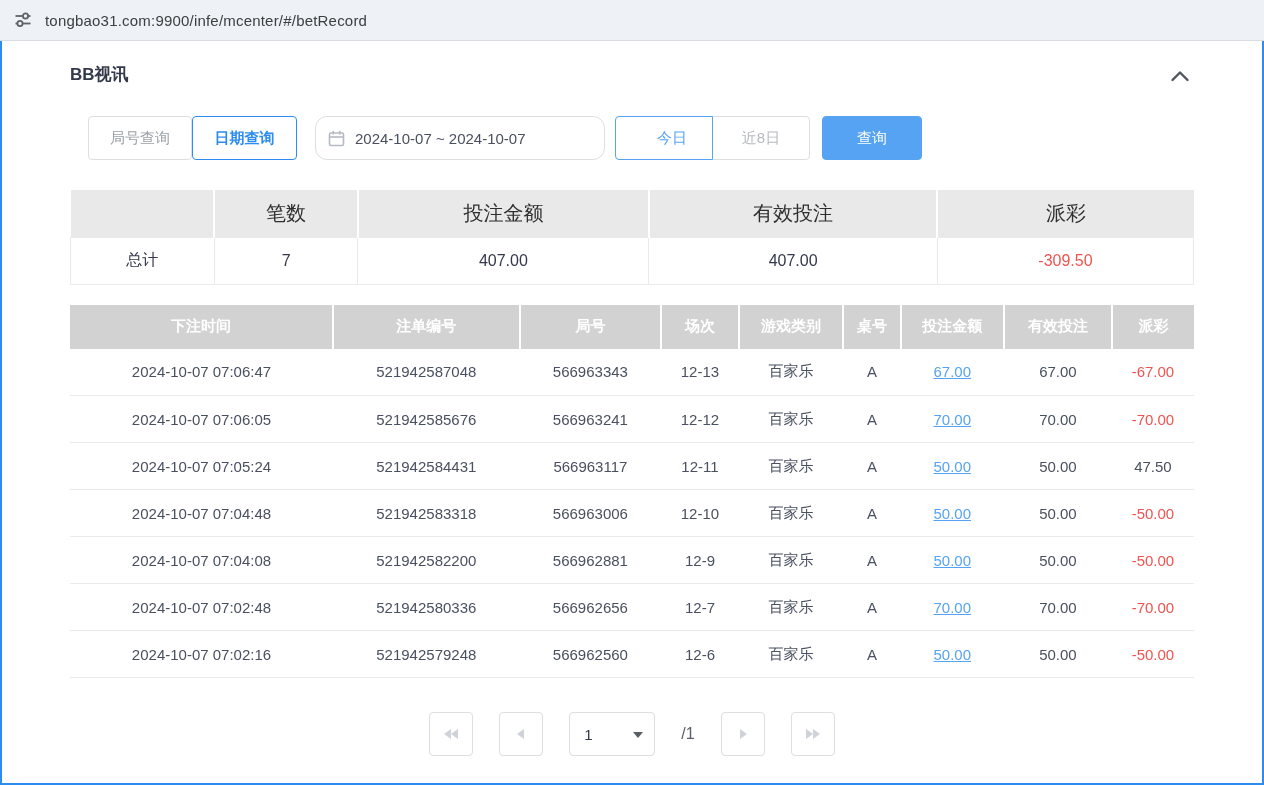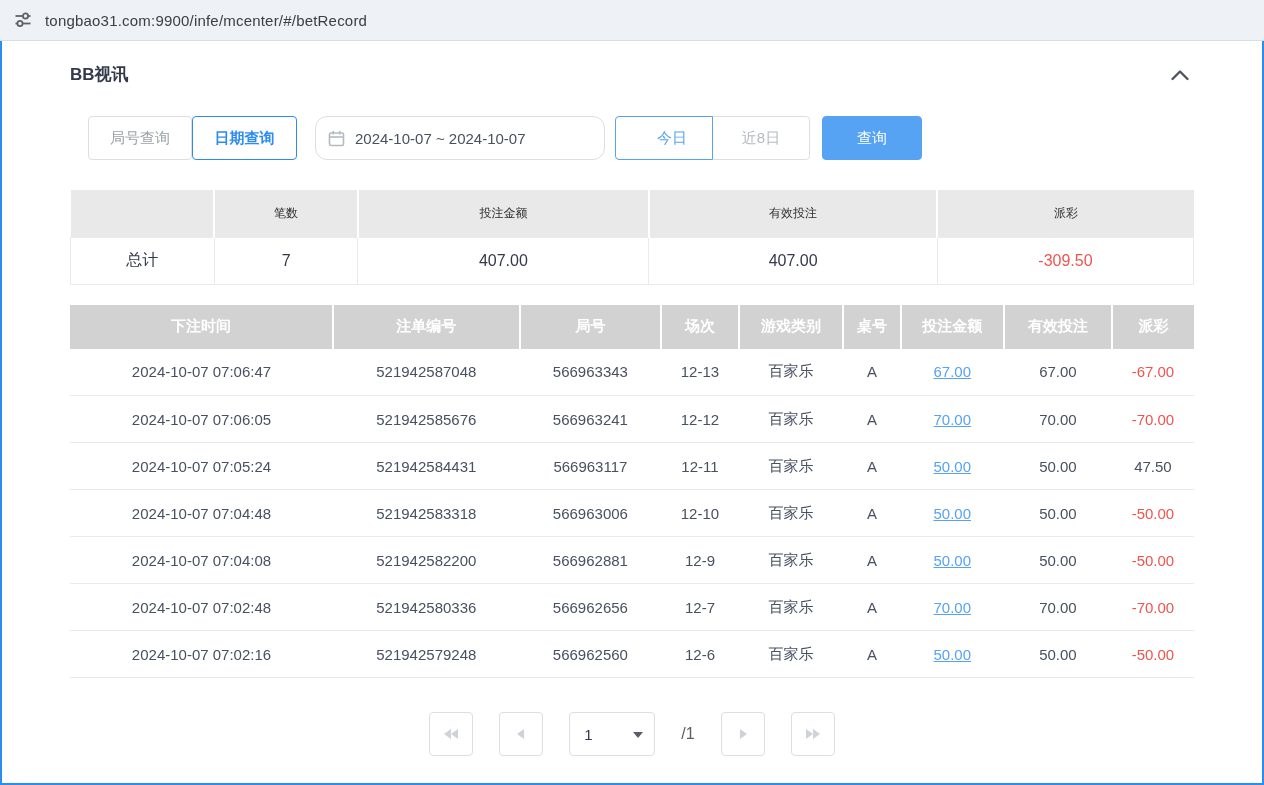--- a/index.html
+++ b/index.html
@@ -12,21 +12,21 @@
   }
   .address-bar .url{ font-size:15px; color:#3c4043; letter-spacing:.2px; }
 
   
   .content{
     min-height:744px; background:#fff;
     border-left:2px solid #2d8cf0; border-right:2px solid #2d8cf0; border-bottom:2px solid #2d8cf0;
     padding:22px 68px 0 68px;
   }
 
-  .title-row{ display:flex; justify-content:space-between; align-items:center; }
+  .title-row{ display:flex; justify-content:space-between; align-items:flex-end; }
   .page-title{ font-size:17px; font-weight:bold; color:#33394a; }
   .collapse-btn{ background:none; border:none; cursor:pointer; padding:4px; line-height:0; }
 
   
   .filters{ display:flex; align-items:center; margin-top:30px; }
   .btn{
     height:44px; background:#fff; border:1px solid #dcdee2; border-radius:4px;
     font-size:15px; cursor:pointer; font-family:inherit;
   }
   .btn-date-query{ width:105px; color:#2d8cf0; border-color:#2d8cf0; font-weight:bold; }
@@ -49,21 +49,21 @@
 
   .btn-search{
     width:100px; height:44px; margin-left:12px; background:#57a3f3; border:1px solid #57a3f3;
     color:#fff; font-size:15px; border-radius:4px; cursor:pointer; font-family:inherit;
   }
 
   
   table{ border-collapse:collapse; width:100%; table-layout:fixed; }
   .summary{ margin-top:30px; }
   .summary th{
-    background:#e9e9e9; height:47px; font-size:12px; font-weight:400; color:#2f2f2f; text-align:center;
+    background:#e9e9e9; height:47px; font-size:20px; font-weight:400; color:#2f2f2f; text-align:center;
   }
   .summary th + th{ border-left:2px solid #fff; }
   .summary td{
     height:47px; font-size:16px; color:#33394a; text-align:center; border:1px solid #e8eaec; background:#fff;
   }
   .neg{ color:#f0544f !important; }
 
   
   .bets{ margin-top:20px; }
   .bets th{

